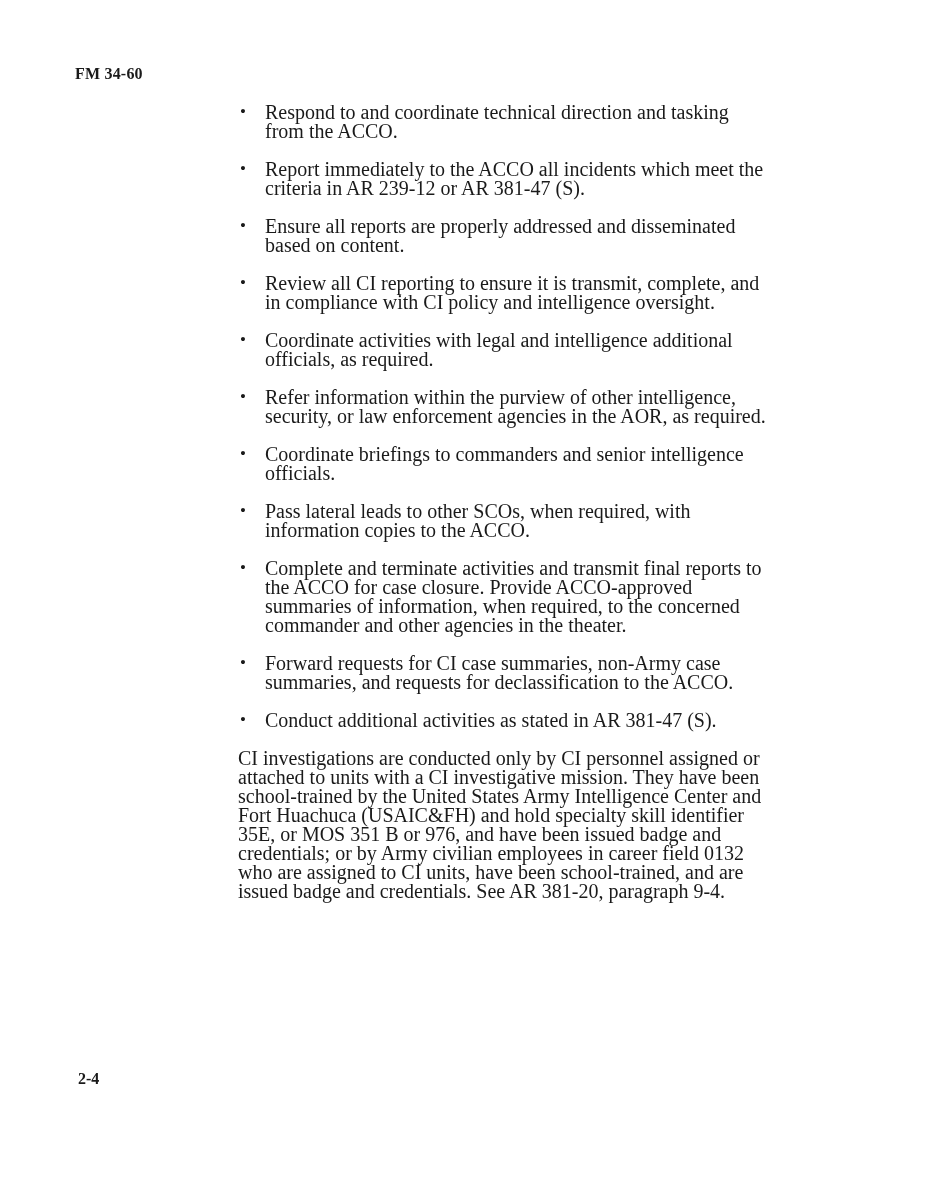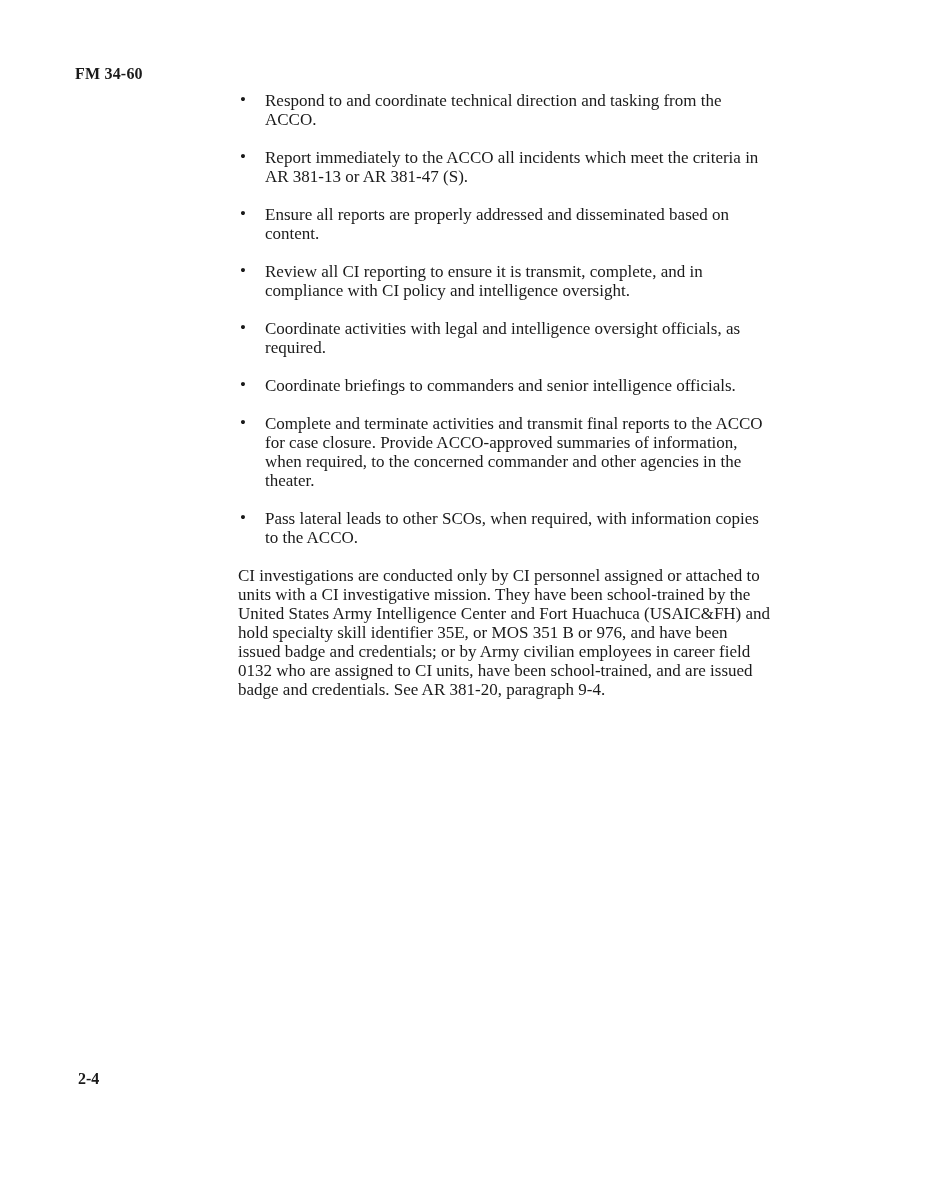--- a/index.html
+++ b/index.html
@@ -21,23 +21,23 @@
     position: absolute;
     left: 75px;
     top: 65px;
     font-size: 16px;
     font-weight: bold;
     letter-spacing: 0.2px;
   }
   .content {
     position: absolute;
     left: 238px;
-    top: 91px;
+    top: 103px;
     width: 533px;
-    font-size: 17px;
+    font-size: 20px;
     line-height: 19px;
   }
   ul.bullet-list {
     list-style: none;
     margin: 0;
     padding: 0 0 0 27px;
   }
   ul.bullet-list li {
     position: relative;
     margin-bottom: 19px;
@@ -65,27 +65,30 @@
 </head>
 <body>
 
 <div class="page">
 
   <div class="page-header">FM 34-60</div>
 
   <div class="content">
     <ul class="bullet-list">
         <li>Respond to and coordinate technical direction and tasking from the ACCO.</li>
-        <li>Report immediately to the ACCO all incidents which meet the criteria in AR 381-13 or AR 381-47 (S).</li>
+        <li>Report immediately to the ACCO all incidents which meet the criteria in AR 239-12 or AR 381-47 (S).</li>
         <li>Ensure all reports are properly addressed and disseminated based on content.</li>
         <li>Review all CI reporting to ensure it is transmit, complete, and in compliance with CI policy and intelligence oversight.</li>
-        <li>Coordinate activities with legal and intelligence oversight officials, as required.</li>
+        <li>Coordinate activities with legal and intelligence additional officials, as required.</li>
+        <li>Refer information within the purview of other intelligence, security, or law enforcement agencies in the AOR, as required.</li>
         <li>Coordinate briefings to commanders and senior intelligence officials.</li>
+        <li>Pass lateral leads to other SCOs, when required, with information copies to the ACCO.</li>
         <li>Complete and terminate activities and transmit final reports to the ACCO for case closure. Provide ACCO-approved summaries of information, when required, to the concerned commander and other agencies in the theater.</li>
-        <li>Pass lateral leads to other SCOs, when required, with information copies to the ACCO.</li>
+        <li>Forward requests for CI case summaries, non-Army case summaries, and requests for declassification to the ACCO.</li>
+        <li>Conduct additional activities as stated in AR 381-47 (S).</li>
       </ul>
 
     <p class="body-paragraph">CI investigations are conducted only by CI personnel assigned or attached to units with a CI investigative mission. They have been school-trained by the United States Army Intelligence Center and Fort Huachuca (USAIC&amp;FH) and hold specialty skill identifier 35E, or MOS 351 B or 976, and have been issued badge and credentials; or by Army civilian employees in career field 0132 who are assigned to CI units, have been school-trained, and are issued badge and credentials. See AR 381-20, paragraph 9-4.</p>
   </div>
 
   <div class="page-footer">2-4</div>
 
 </div>
 
 </body></html>

